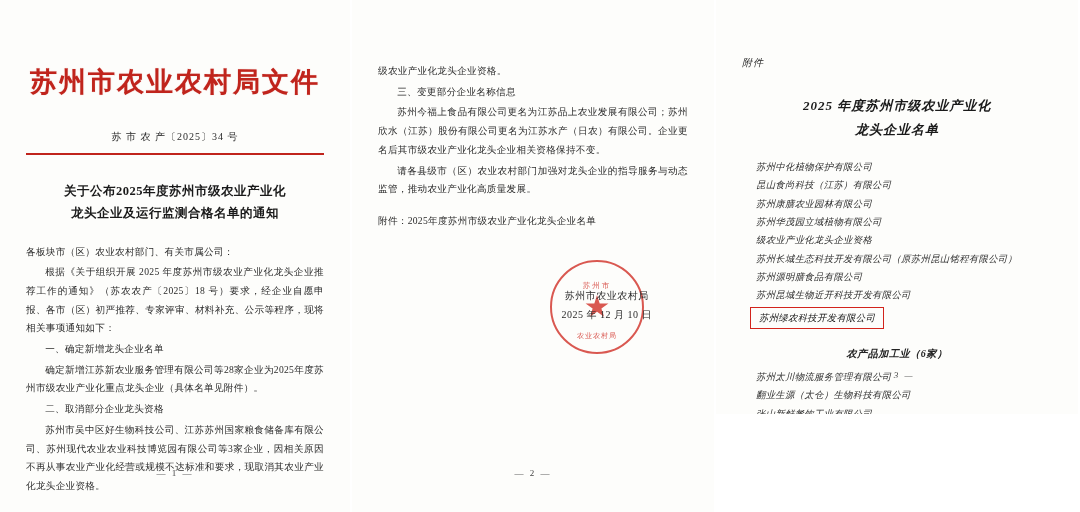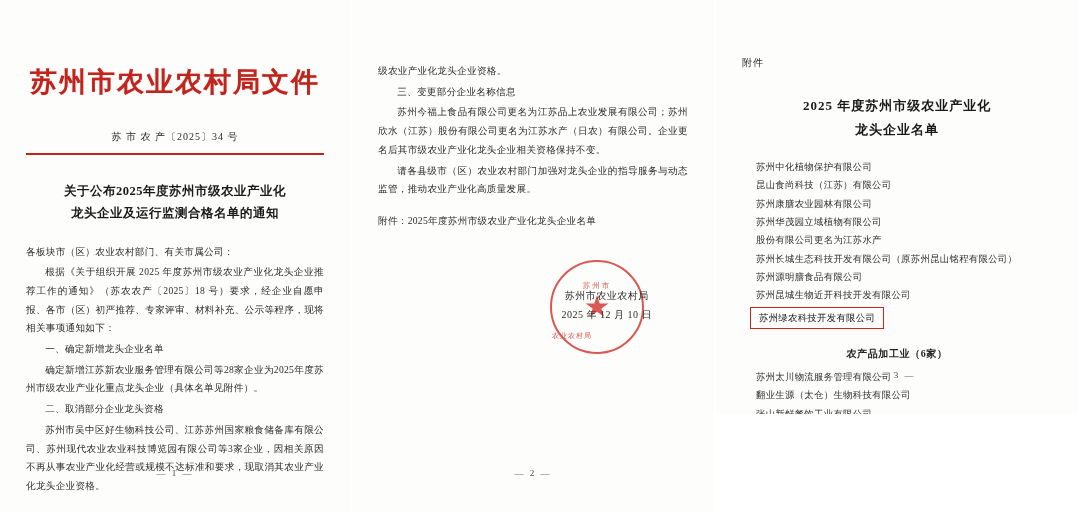--- a/index.html
+++ b/index.html
@@ -22,21 +22,21 @@
     background: #ffffff;
   }
   .page {
     position: relative;
     background: #fdfdfb;
     box-sizing: border-box;
     overflow: hidden;
   }
   .page-1 { width: 352px; height: 512px; border-right: 2px solid #ffffff; }
   .page-2 { width: 364px; height: 512px; border-right: 2px solid #ffffff; }
-  .page-3 { width: 362px; height: 414px; }
+  .page-3 { width: 362px; height: 414px; font-style: italic; }
 
   .inner {
     position: absolute;
     left: 0; right: 0; top: 0; bottom: 0;
     padding: 0 26px;
     box-sizing: border-box;
   }
 
   
   .doc-masthead {
@@ -139,21 +139,21 @@
     top: 19px;
     text-align: center;
     font-size: 7.5px;
     color: #d2352c;
     letter-spacing: 2px;
   }
   .seal .seal-bottom-text {
     position: absolute;
     left: 0; right: 0;
     bottom: 11px;
-    text-align: left;
+    text-align: center;
     font-size: 7px;
     color: #d2352c;
     letter-spacing: 1px;
   }
 
   
   .p3-attach-label {
     margin-top: 56px;
     font-size: 10px;
     color: #2b2b2b;
@@ -264,21 +264,21 @@
       <div class="p3-title">
         <div>2025 年度苏州市级农业产业化</div>
         <div>龙头企业名单</div>
       </div>
 
       <div class="p3-group">
         <div class="p3-item">苏州中化植物保护有限公司</div>
         <div class="p3-item">昆山食尚科技（江苏）有限公司</div>
         <div class="p3-item">苏州康膳农业园林有限公司</div>
         <div class="p3-item">苏州华茂园立域植物有限公司</div>
-        <div class="p3-item">股份有限公司更名为江苏水产</div>
+        <div class="p3-item">级农业产业化龙头企业资格</div>
         <div class="p3-item">苏州长城生态科技开发有限公司（原苏州昆山铭程有限公司）</div>
         <div class="p3-item">苏州源明膳食品有限公司</div>
         <div class="p3-item">苏州昆城生物近开科技开发有限公司</div>
         <div class="highlight-wrap">
           <div class="p3-item highlight">苏州绿农科技开发有限公司</div>
         </div>
       </div>
 
       <div class="p3-group">
         <div class="p3-group-head">农产品加工业（6家）</div>

